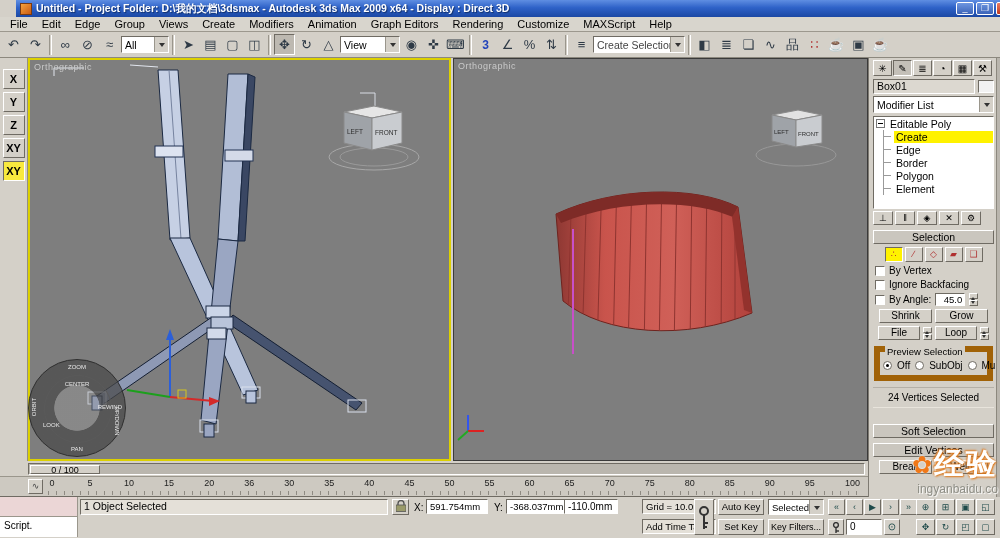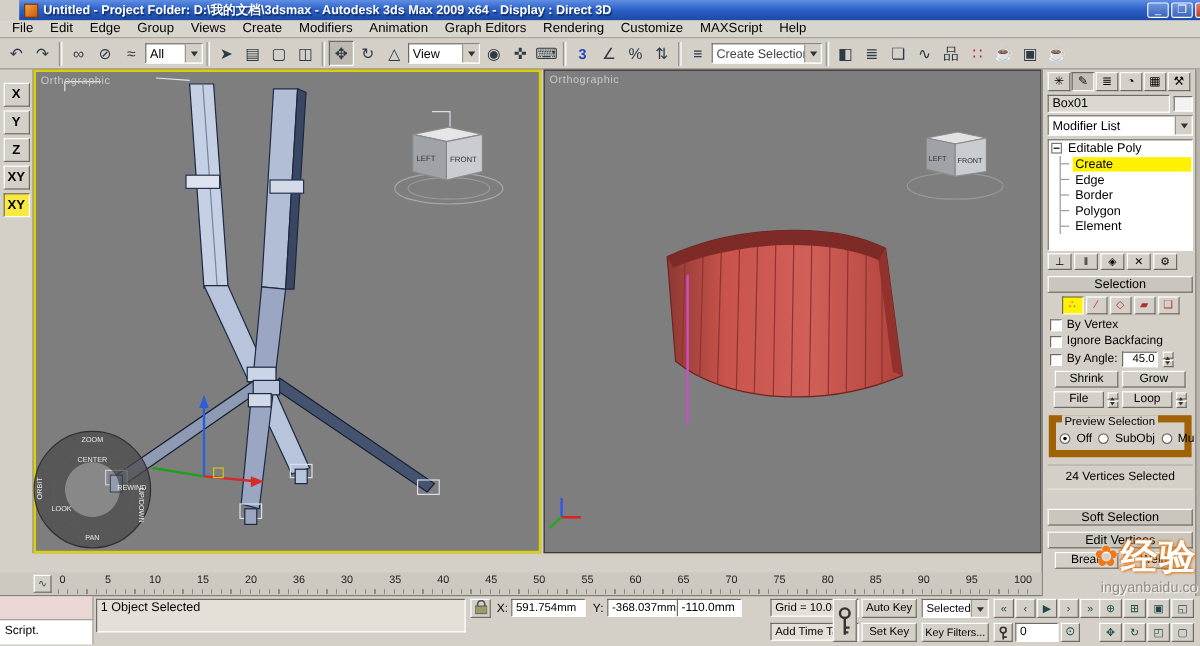--- a/index.html
+++ b/index.html
@@ -410,20 +410,25 @@
     <div id="selcount">24 Vertices Selected</div>
     <div class="rollout" id="softsel">Soft Selection</div>
     <div class="rollout">Edit Vertices</div>
     <div class="btnrow">
       <span class="pbtn raised">Break</span>
       <span class="pbtn raised">Weld</span>
     </div>
     <div id="cmdscroll"></div>
   </div>
 
+  <div id="timeslider">
+    <div id="ttrack" class="sunken">
+      <span id="tsliderbtn" class="raised">0 / 100</span>
+    </div>
+  </div>
 
   <div id="trackbar">
     <span id="tbicon" class="raised">∿</span>
     <div id="ruler">
       <span>0</span>
       <span>5</span>
       <span>10</span>
       <span>15</span>
       <span>20</span>
       <span>36</span>
@@ -442,21 +447,21 @@
       <span>90</span>
       <span>95</span>
       <span>100</span>
     </div>
     <div id="rulerticks"></div>
   </div>
 
   <div id="statusbar">
     <div id="macrobox"></div>
     <div id="listenerbox">Script.</div>
-    <span class="f sfield" style="left:80px;top:2px;width:308px;height:28px;font-size:10.5px">1 Object Selected</span>
+    <span class="f sfield" style="left:80px;top:2px;width:308px;height:16px;font-size:10.5px">1 Object Selected</span>
     <span class="f raised" style="left:392px;top:2px;width:17px;height:16px;text-align:center"><svg width="10" height="12" viewBox="0 0 10 12">
           <path d="M2 5 V3.5 a3 3 0 0 1 6 0 V5" fill="none" stroke="#555" stroke-width="1.4"></path>
           <rect y="5" width="10" height="6.5" fill="#9A9A6A" stroke="#555" stroke-width="0.8"></rect>
         </svg></span>
     <span class="f lbl" style="left:414px;top:4px">X:</span>
     <span class="f wfield" style="left:426px;top:2px;width:62px;height:15px;font-size:9.5px">591.754mm</span>
     <span class="f lbl" style="left:494px;top:4px">Y:</span>
     <span class="f wfield" style="left:506px;top:2px;width:62px;height:15px;font-size:9.5px">-368.037mm</span>
     <span class="f lbl" style="left:572px;top:4px">Z:</span>
     <span class="f wfield" style="left:564px;top:2px;width:54px;height:15px;font-size:10px">-110.0mm</span>

